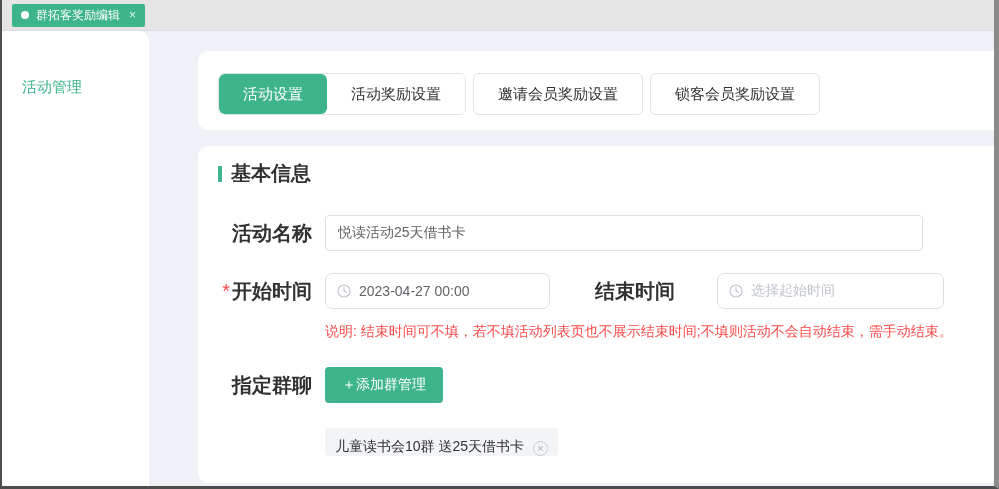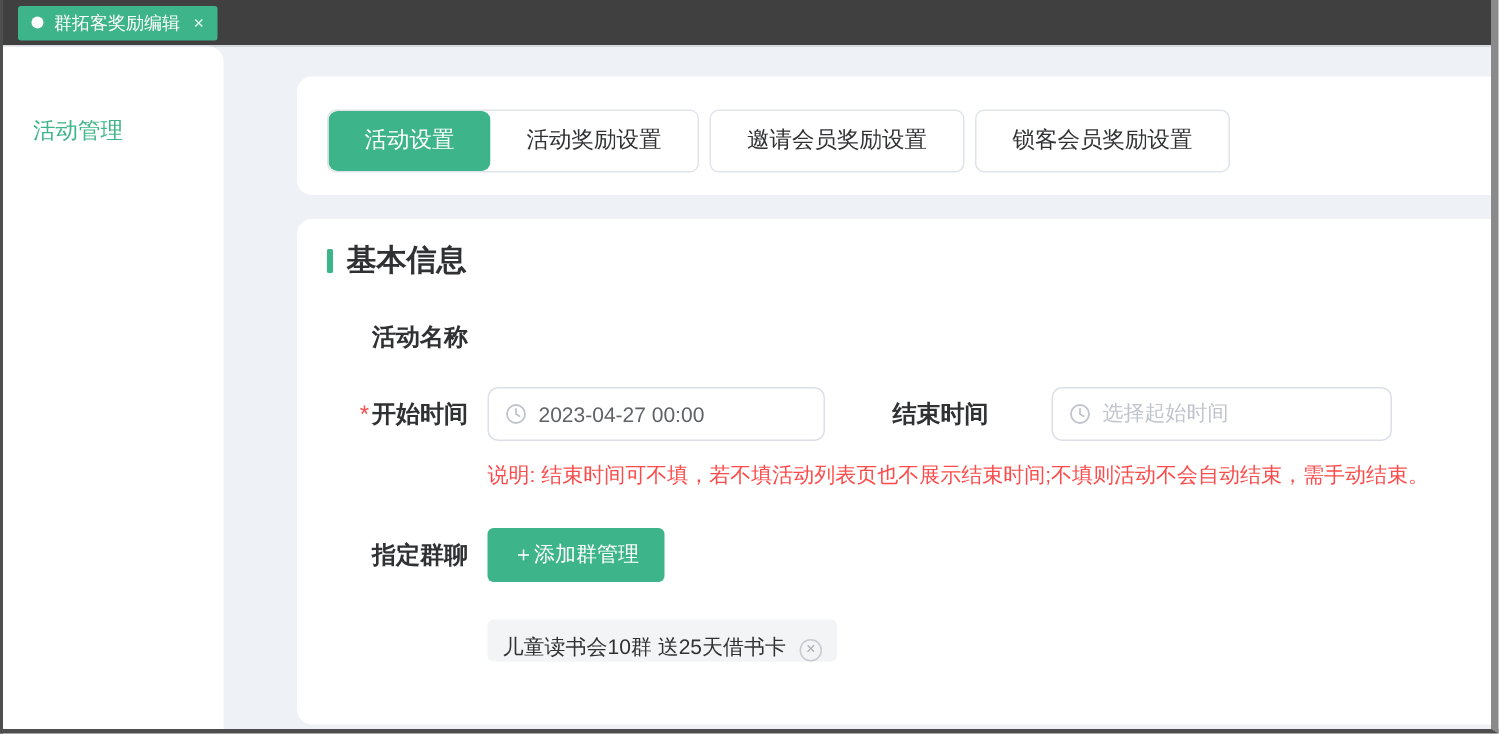--- a/index.html
+++ b/index.html
@@ -7,21 +7,21 @@
   body {
     font-family: "Liberation Sans", "DejaVu Sans", sans-serif;
     background: #ffffff;
     border-left: 2px solid #4e4e4e;
     border-right: 5px solid #8a8a8a;
     border-bottom: 3px solid #4e4e4e;
     overflow: hidden;
   }
   
   .tagbar {
-    height: 31px; background: #404040;
+    height: 31px; background: #e5e5e5;
     border-bottom: 1px solid #d8dce5;
     display: flex; align-items: center; padding-left: 10px;
   }
   .tag-chip {
     background: #3db489; color: #ffffff;
     height: 23px; padding: 0 9px;
     display: inline-flex; align-items: center; gap: 7px;
     font-size: 12px; border-radius: 2px; cursor: pointer;
   }
   .tag-chip .dot { width: 8px; height: 8px; border-radius: 50%; background: #ffffff; }
@@ -56,21 +56,21 @@
     white-space: nowrap; cursor: pointer;
   }
   
   .form-card { flex: 1; margin-top: 16px; margin-bottom: 3px; padding: 14px 20px 0 20px; }
   .section-header { display: flex; align-items: center; gap: 9px; margin-bottom: 28px; }
   .section-bar { width: 4px; height: 16px; background: #3db489; border-radius: 1px; }
   .section-title { font-size: 20px; font-weight: bold; color: #303133; }
   .form-row { display: flex; align-items: center; }
   .form-label {
     width: 94px; margin-right: 13px; text-align: right;
-    font-size: 16px; font-weight: bold; color: #303133; flex-shrink: 0;
+    font-size: 20px; font-weight: bold; color: #303133; flex-shrink: 0;
     white-space: nowrap;
   }
   .required-star { color: #fb4b4b; font-weight: normal; margin-right: 2px; }
   .text-input {
     width: 598px; height: 36px; border: 1px solid #dcdfe6; border-radius: 4px;
     padding: 0 12px; font-size: 14px; color: #606266; outline: none;
     font-family: "Liberation Sans", "DejaVu Sans", sans-serif; background: #fff;
   }
   .datetime {
     height: 36px; border: 1px solid #dcdfe6; border-radius: 7px;
@@ -134,20 +134,21 @@
     </div>
 
     <div class="card form-card">
       <div class="section-header">
         <span class="section-bar"></span>
         <span class="section-title">基本信息</span>
       </div>
 
       <div class="form-row row-name">
         <div class="form-label">活动名称</div>
+        <input class="text-input" type="text" value="悦读活动25天借书卡" style="">
       </div>
 
       <div class="form-row">
         <div class="form-label"><span class="required-star">*</span><span>开始时间</span></div>
         <div class="datetime dt-start">
           <span class="clock">
             <svg width="14" height="14" viewBox="0 0 14 14">
                 <circle cx="7" cy="7" r="6" fill="none" stroke="currentColor" stroke-width="1.2"></circle>
                 <path d="M7 3.6V7l2.4 1.5" fill="none" stroke="currentColor" stroke-width="1.2" stroke-linecap="round"></path>
               </svg>

